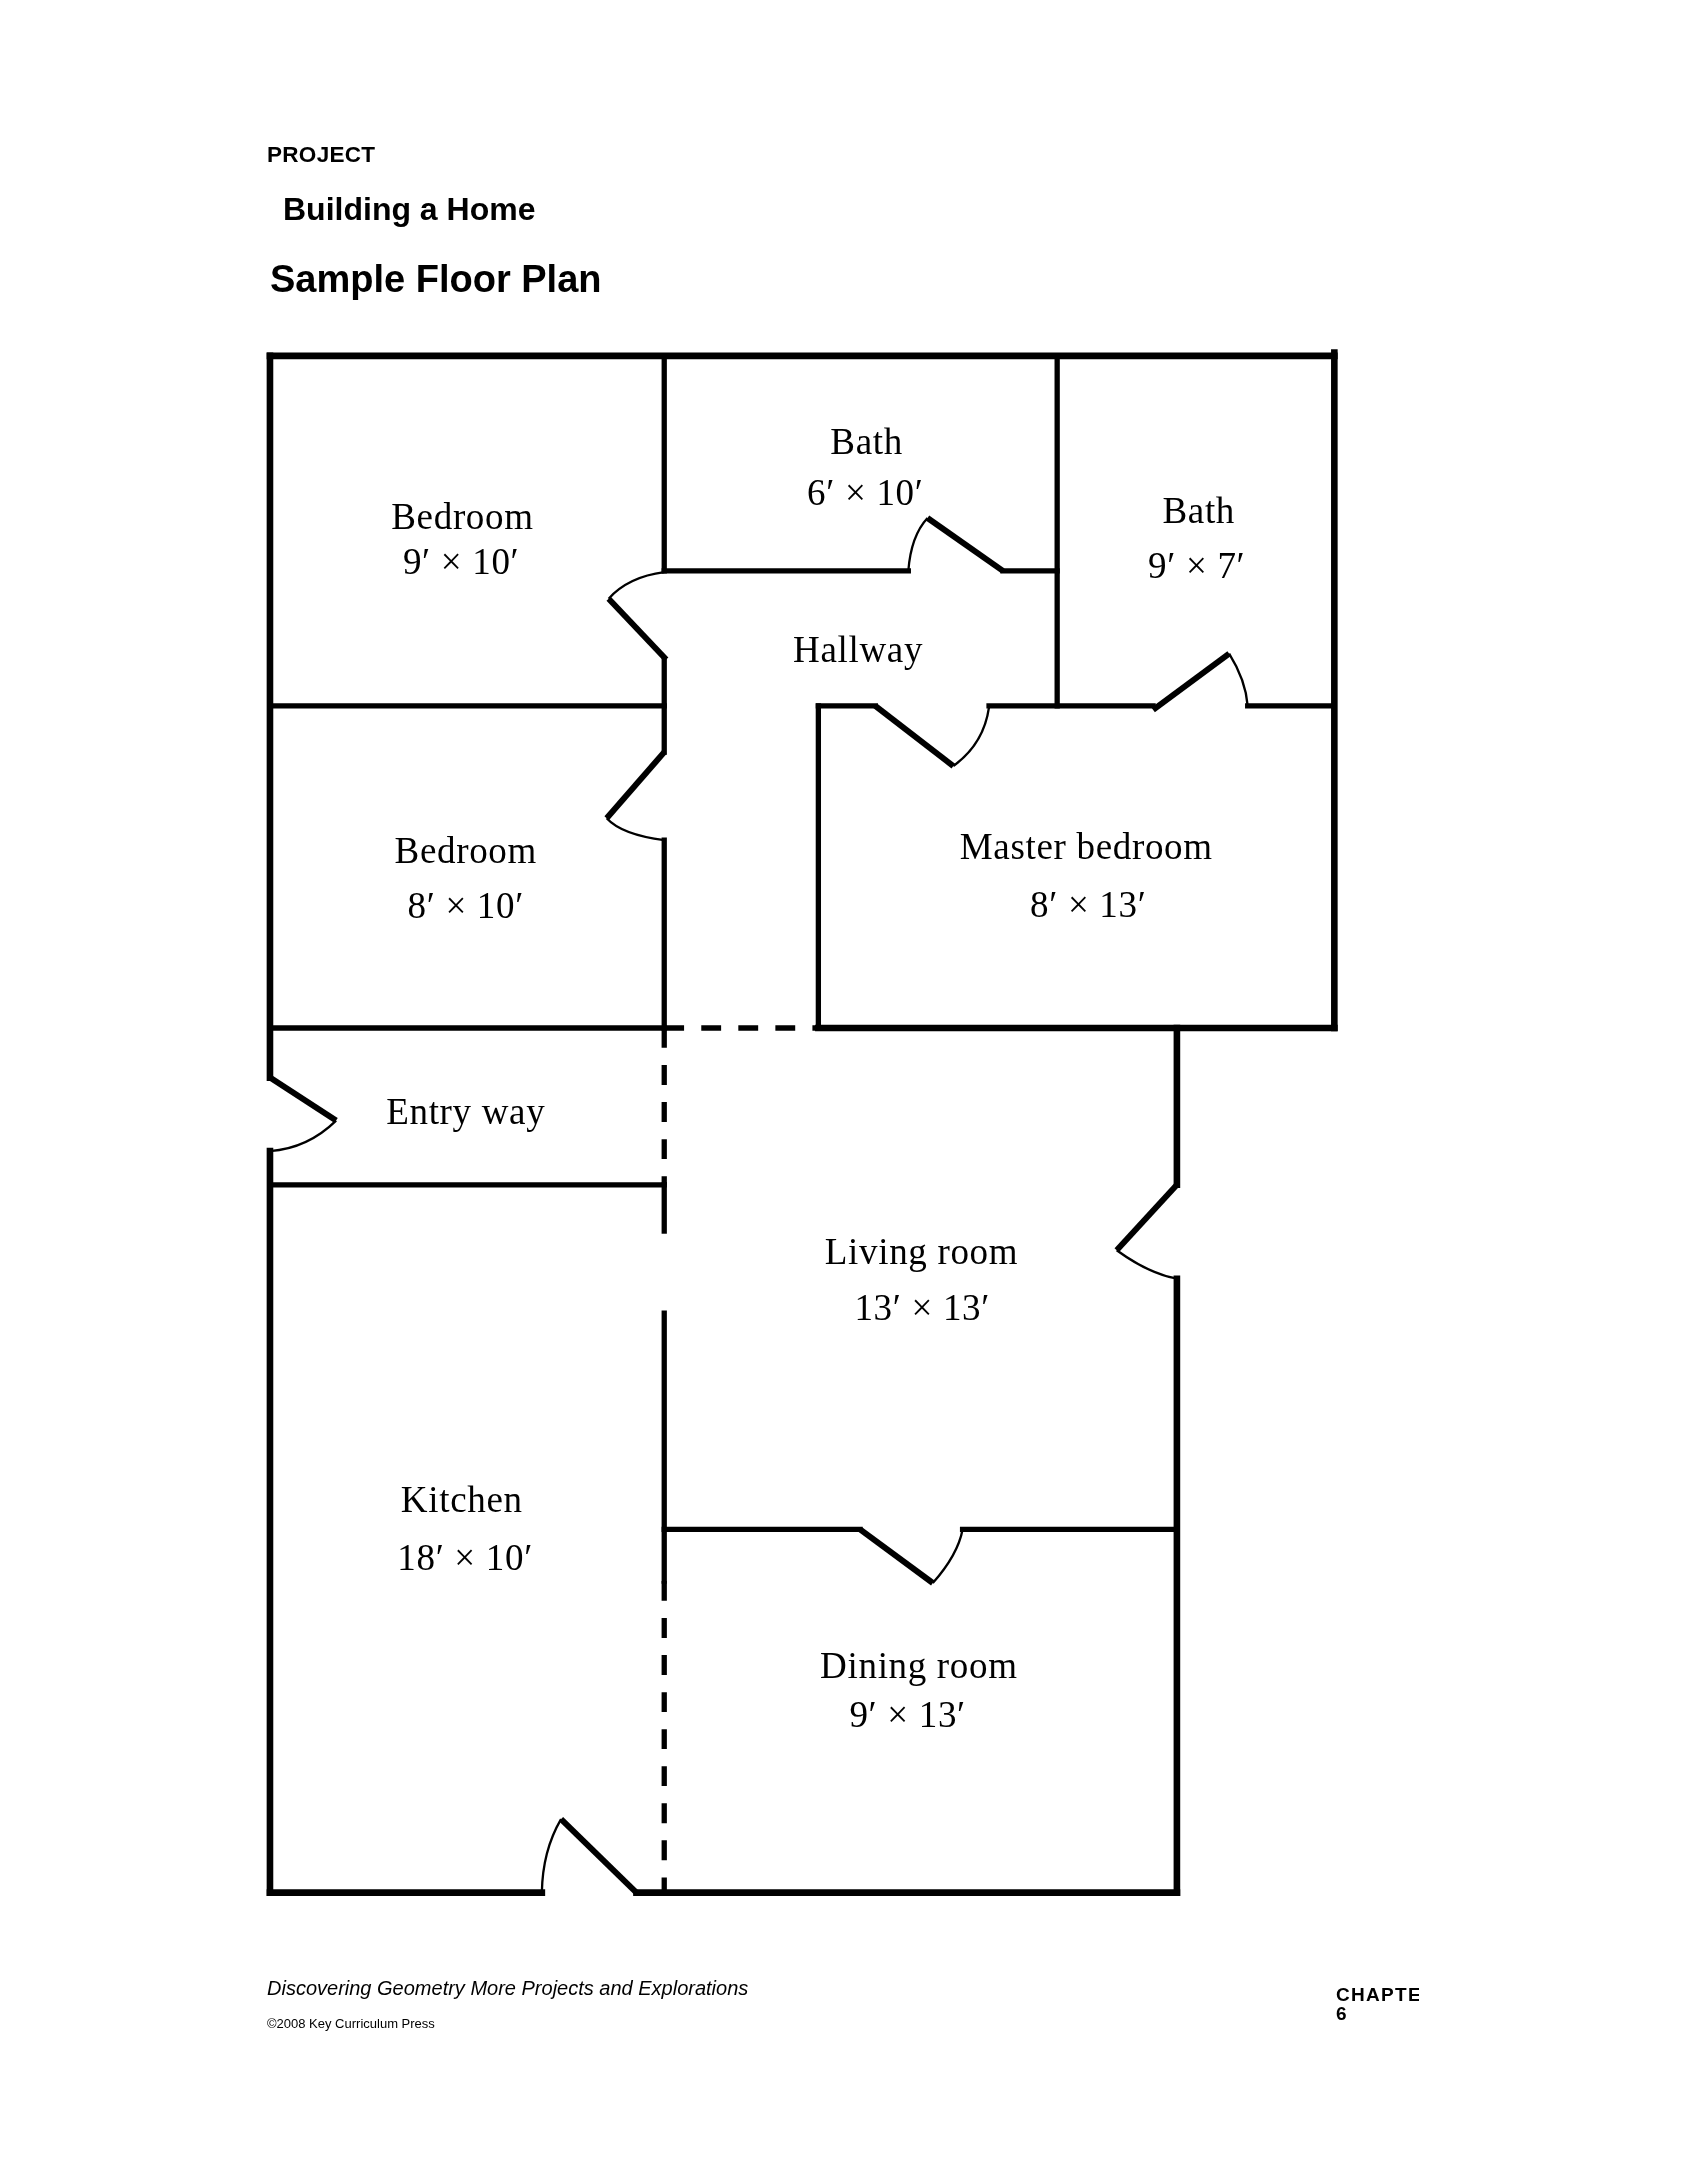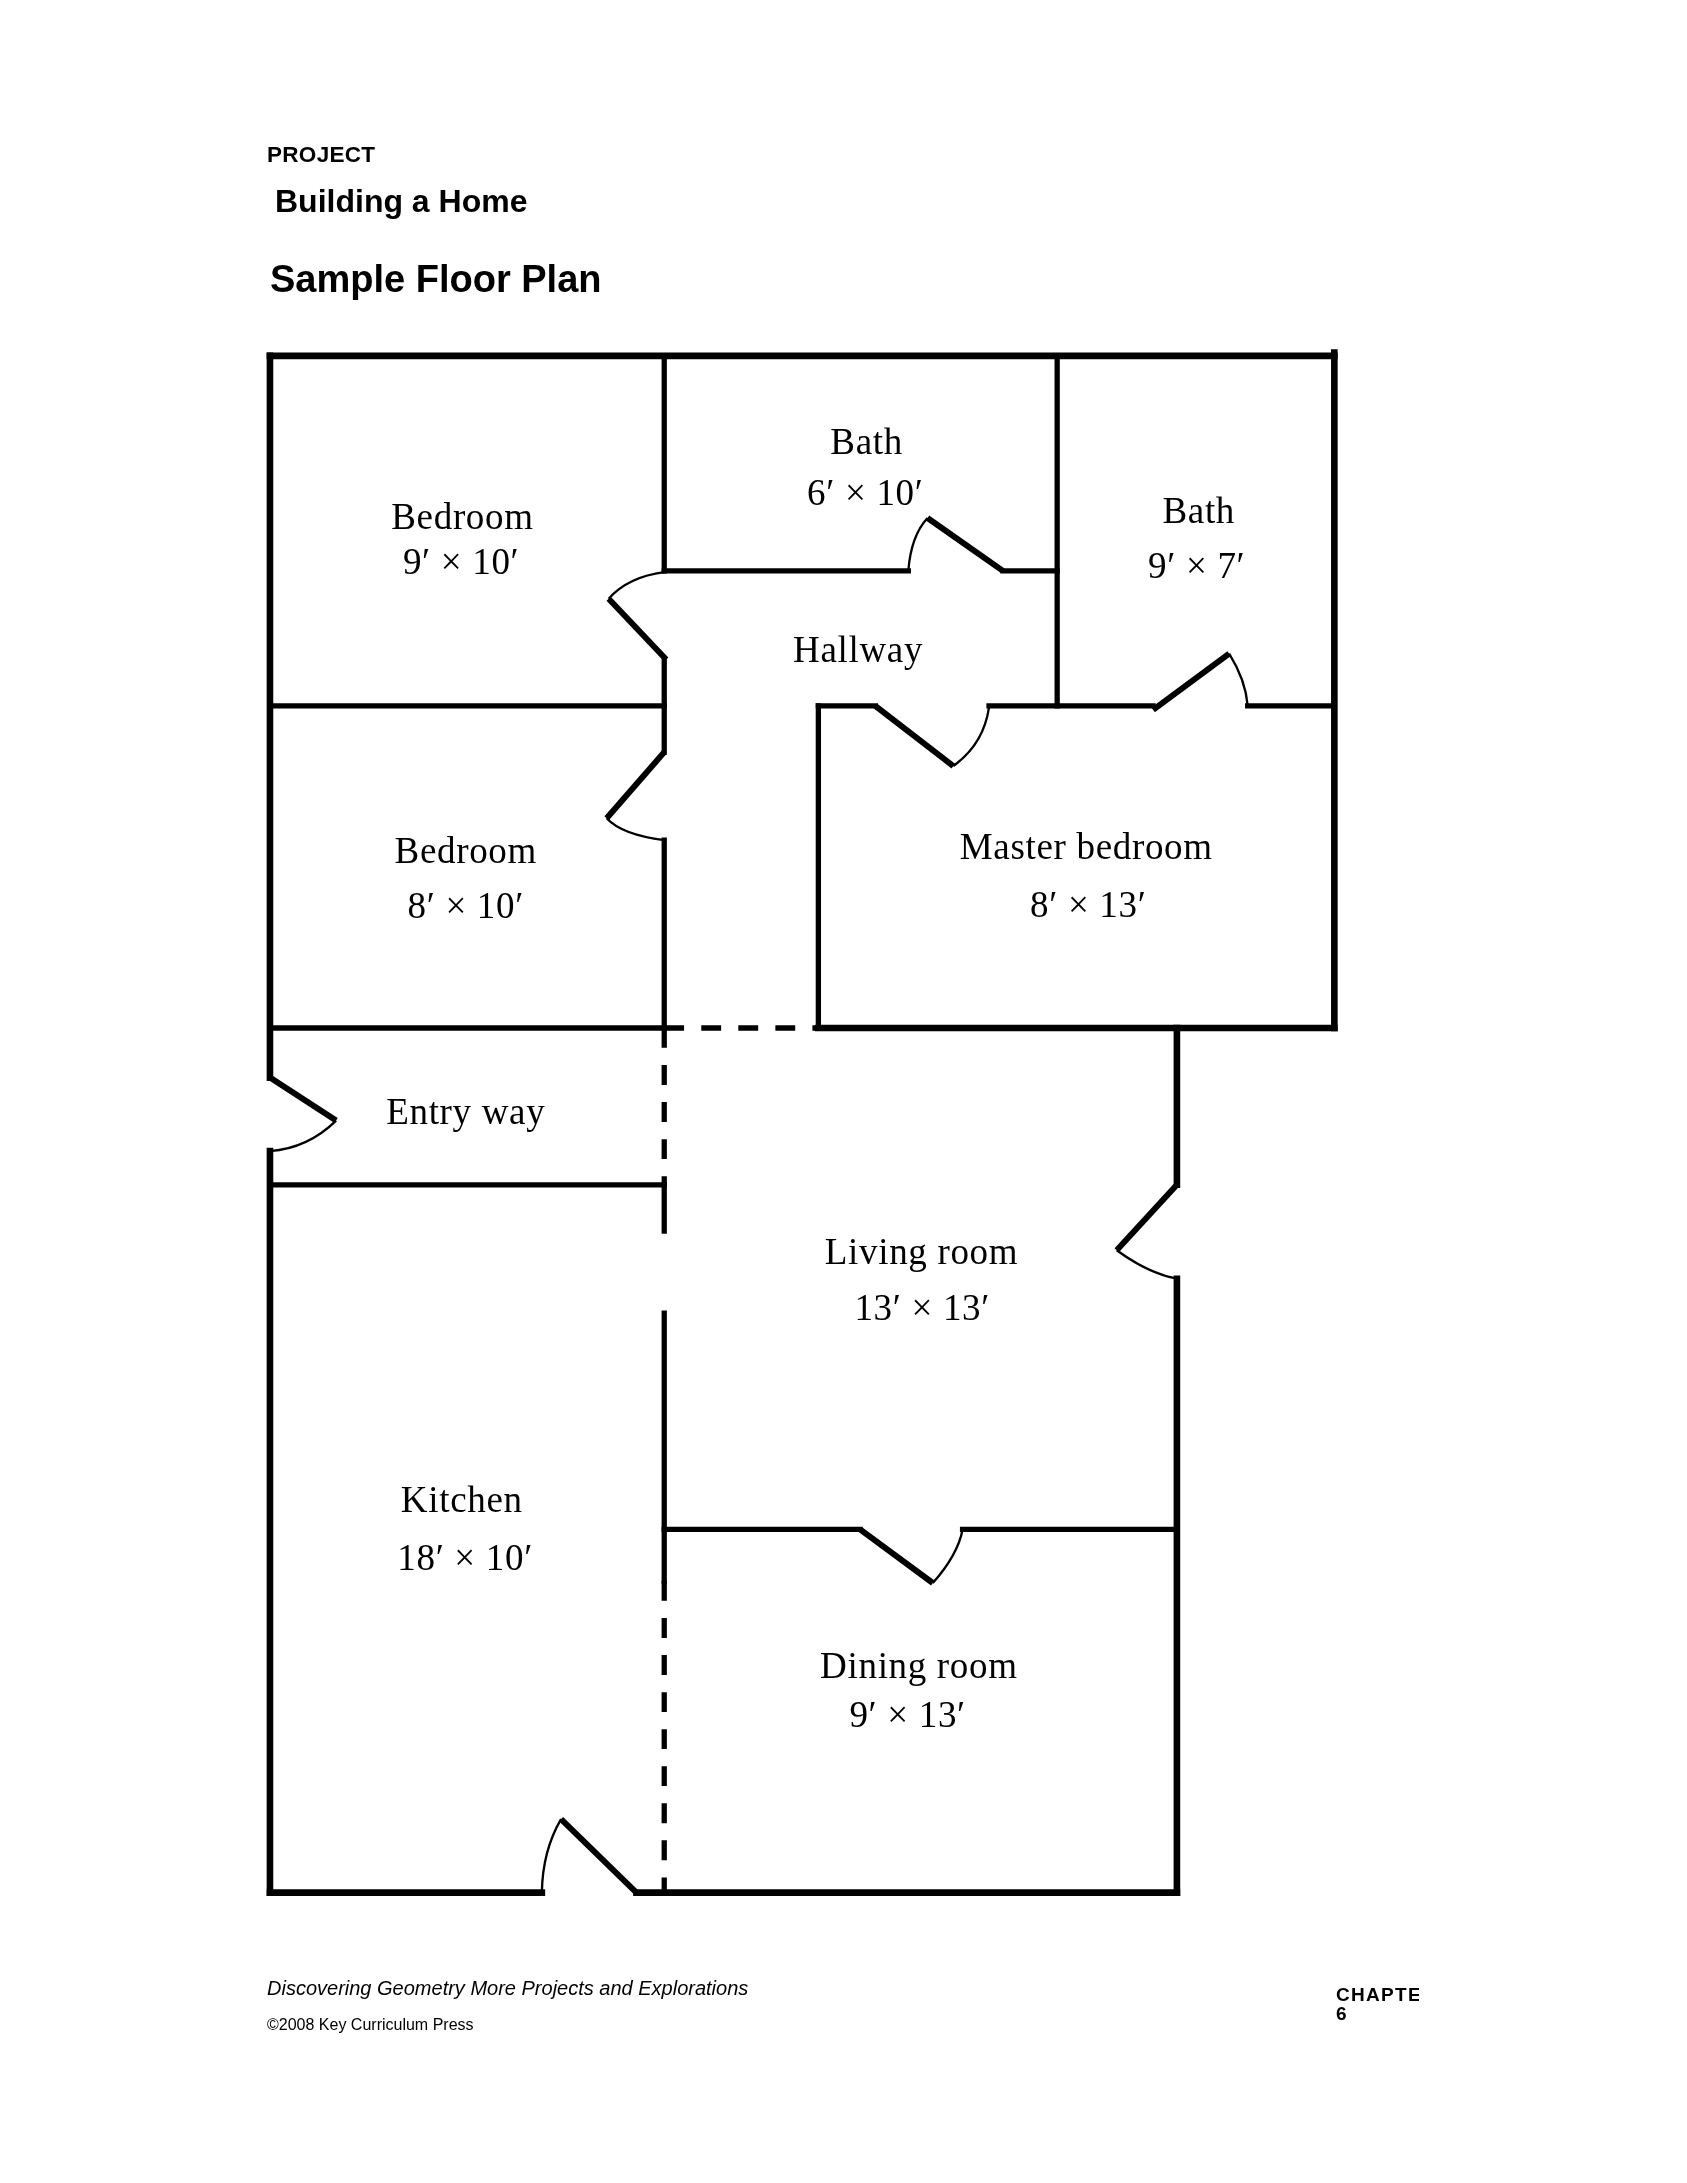--- a/index.html
+++ b/index.html
@@ -25,21 +25,21 @@
     letter-spacing: 0.3px;
     line-height: 1;
   }
   .doc-title {
     position: absolute;
     left: 267px;
     top: 177px;
     font-size: 32px;
     font-weight: 700;
     line-height: 1;
-    margin: 8px;
+    margin: 16px;
   }
   .section-heading {
     position: absolute;
     left: 267px;
     top: 257px;
     font-size: 38px;
     font-weight: 700;
     line-height: 1;
     margin: 3px;
   }
@@ -62,21 +62,21 @@
     top: 1978px;
     font-size: 20px;
     font-style: italic;
     font-weight: 400;
     line-height: 1;
   }
   .footer-copyright {
     position: absolute;
     left: 267px;
     top: 2017px;
-    font-size: 16px;
+    font-size: 13px;
     line-height: 1;
   }
   .footer-chapter {
     position: absolute;
     left: 1336px;
     top: 1985px;
     font-size: 19px;
     font-weight: 600;
     letter-spacing: 1.3px;
     line-height: 1;

